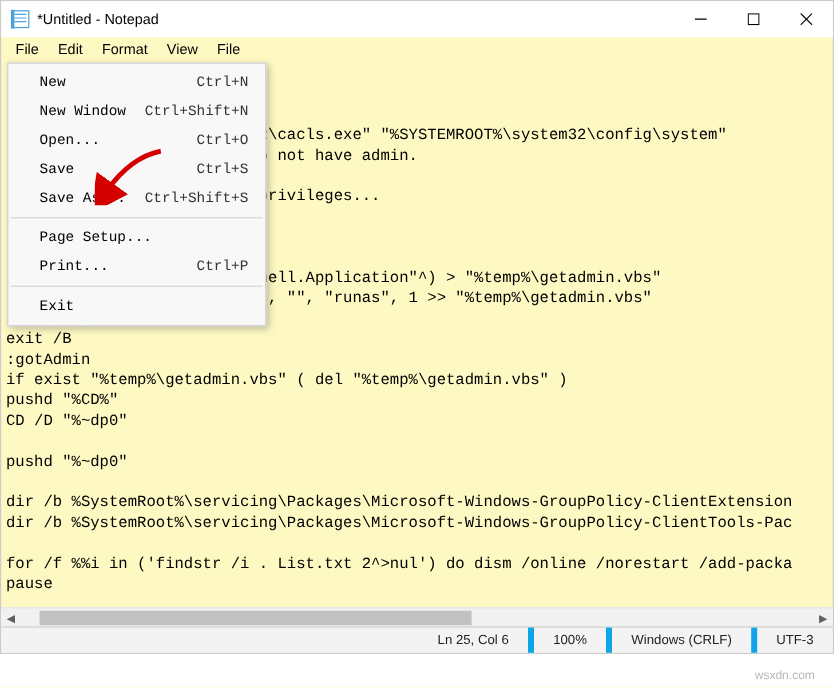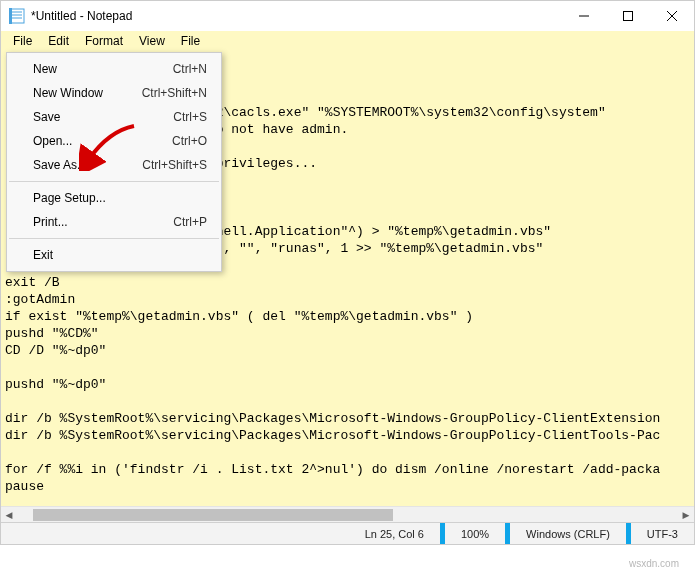--- a/index.html
+++ b/index.html
@@ -11,21 +11,21 @@
   .titlebar .winbtn { width: 44px; height: 30px; display: flex; align-items: center; justify-content: center; }
   .titlebar .winbtn svg { width: 10px; height: 10px; }
   .menubar { height: 20px; display: flex; align-items: center; padding: 0 4px; font-size: 12px; }
   .menubar .menuitem { padding: 2px 8px; cursor: default; }
   .editor { flex: 1; position: relative; font-family: Consolas, "Courier New", monospace; font-size: 13px; line-height: 17px; white-space: pre; overflow: hidden; padding: 2px 4px; color: #000; }
   .statusbar { height: 22px; border-top: 1px solid #d0d0d0; background: #f3f3f3; display: flex; align-items: center; font-size: 11px; color: #222; }
   .statusbar .spacer { flex: 1; }
   .statusbar .cell { padding: 0 16px; border-left: 5px solid #0ea5e9; height: 100%; display: flex; align-items: center; }
   .statusbar .cell.first { border-left: none; }
   .dropdown { position: absolute; top: 51px; left: 5px; width: 216px; background: #f8f8f8; border: 1px solid #cccccc; box-shadow: 2px 2px 6px rgba(0,0,0,0.25); z-index: 10; padding: 4px 0; }
-  .dropdown .ditem { display: flex; align-items: center; height: 24px; padding: 0 14px 0 26px; font-size: 12px; color: #000; }
+  .dropdown .ditem { display: flex; align-items: center; height: 24px; padding: 0 14px 0 26px; font-size: 12px; color: #000; font-family: Liberation Mono, monospace; }
   .dropdown .ditem .lbl { flex: 1; }
   .dropdown .ditem .sc { color: #333; }
   .dropdown .sep { height: 1px; background: #d4d4d4; margin: 4px 2px; }
   .arrow { position: absolute; z-index: 20; pointer-events: none; }
   .watermark { position: absolute; right: 16px; bottom: 4px; font-size: 10px; color: #b8b8b8; font-family: Arial, sans-serif; }
   .scrollbar-h { height: 16px; background: #f1f1f1; border-top: 1px solid #e4e4e4; display: flex; align-items: center; }
   .scrollbar-h .thumb { height: 12px; background: #c1c1c1; margin-left: 16px; width: 360px; border-radius: 0; }
   .scrollbar-h .arrowbtn { width: 16px; height: 16px; display:flex; align-items:center; justify-content:center; color:#606060; font-size:9px; }
 </style>
 </head>
@@ -115,26 +115,26 @@
   <div class="dropdown">
     <div class="ditem">
       <span class="lbl">New</span>
       <span class="sc">Ctrl+N</span>
     </div>
     <div class="ditem">
       <span class="lbl">New Window</span>
       <span class="sc">Ctrl+Shift+N</span>
     </div>
     <div class="ditem">
+      <span class="lbl">Open...</span>
+      <span class="sc">Ctrl+O</span>
+    </div>
+    <div class="ditem">
       <span class="lbl">Save</span>
       <span class="sc">Ctrl+S</span>
-    </div>
-    <div class="ditem">
-      <span class="lbl">Open...</span>
-      <span class="sc">Ctrl+O</span>
     </div>
     <div class="ditem">
       <span class="lbl">Save As...</span>
       <span class="sc">Ctrl+Shift+S</span>
     </div>
     <div class="sep"></div>
     <div class="ditem">
       <span class="lbl">Page Setup...</span>
       <span class="sc"></span>
     </div>

